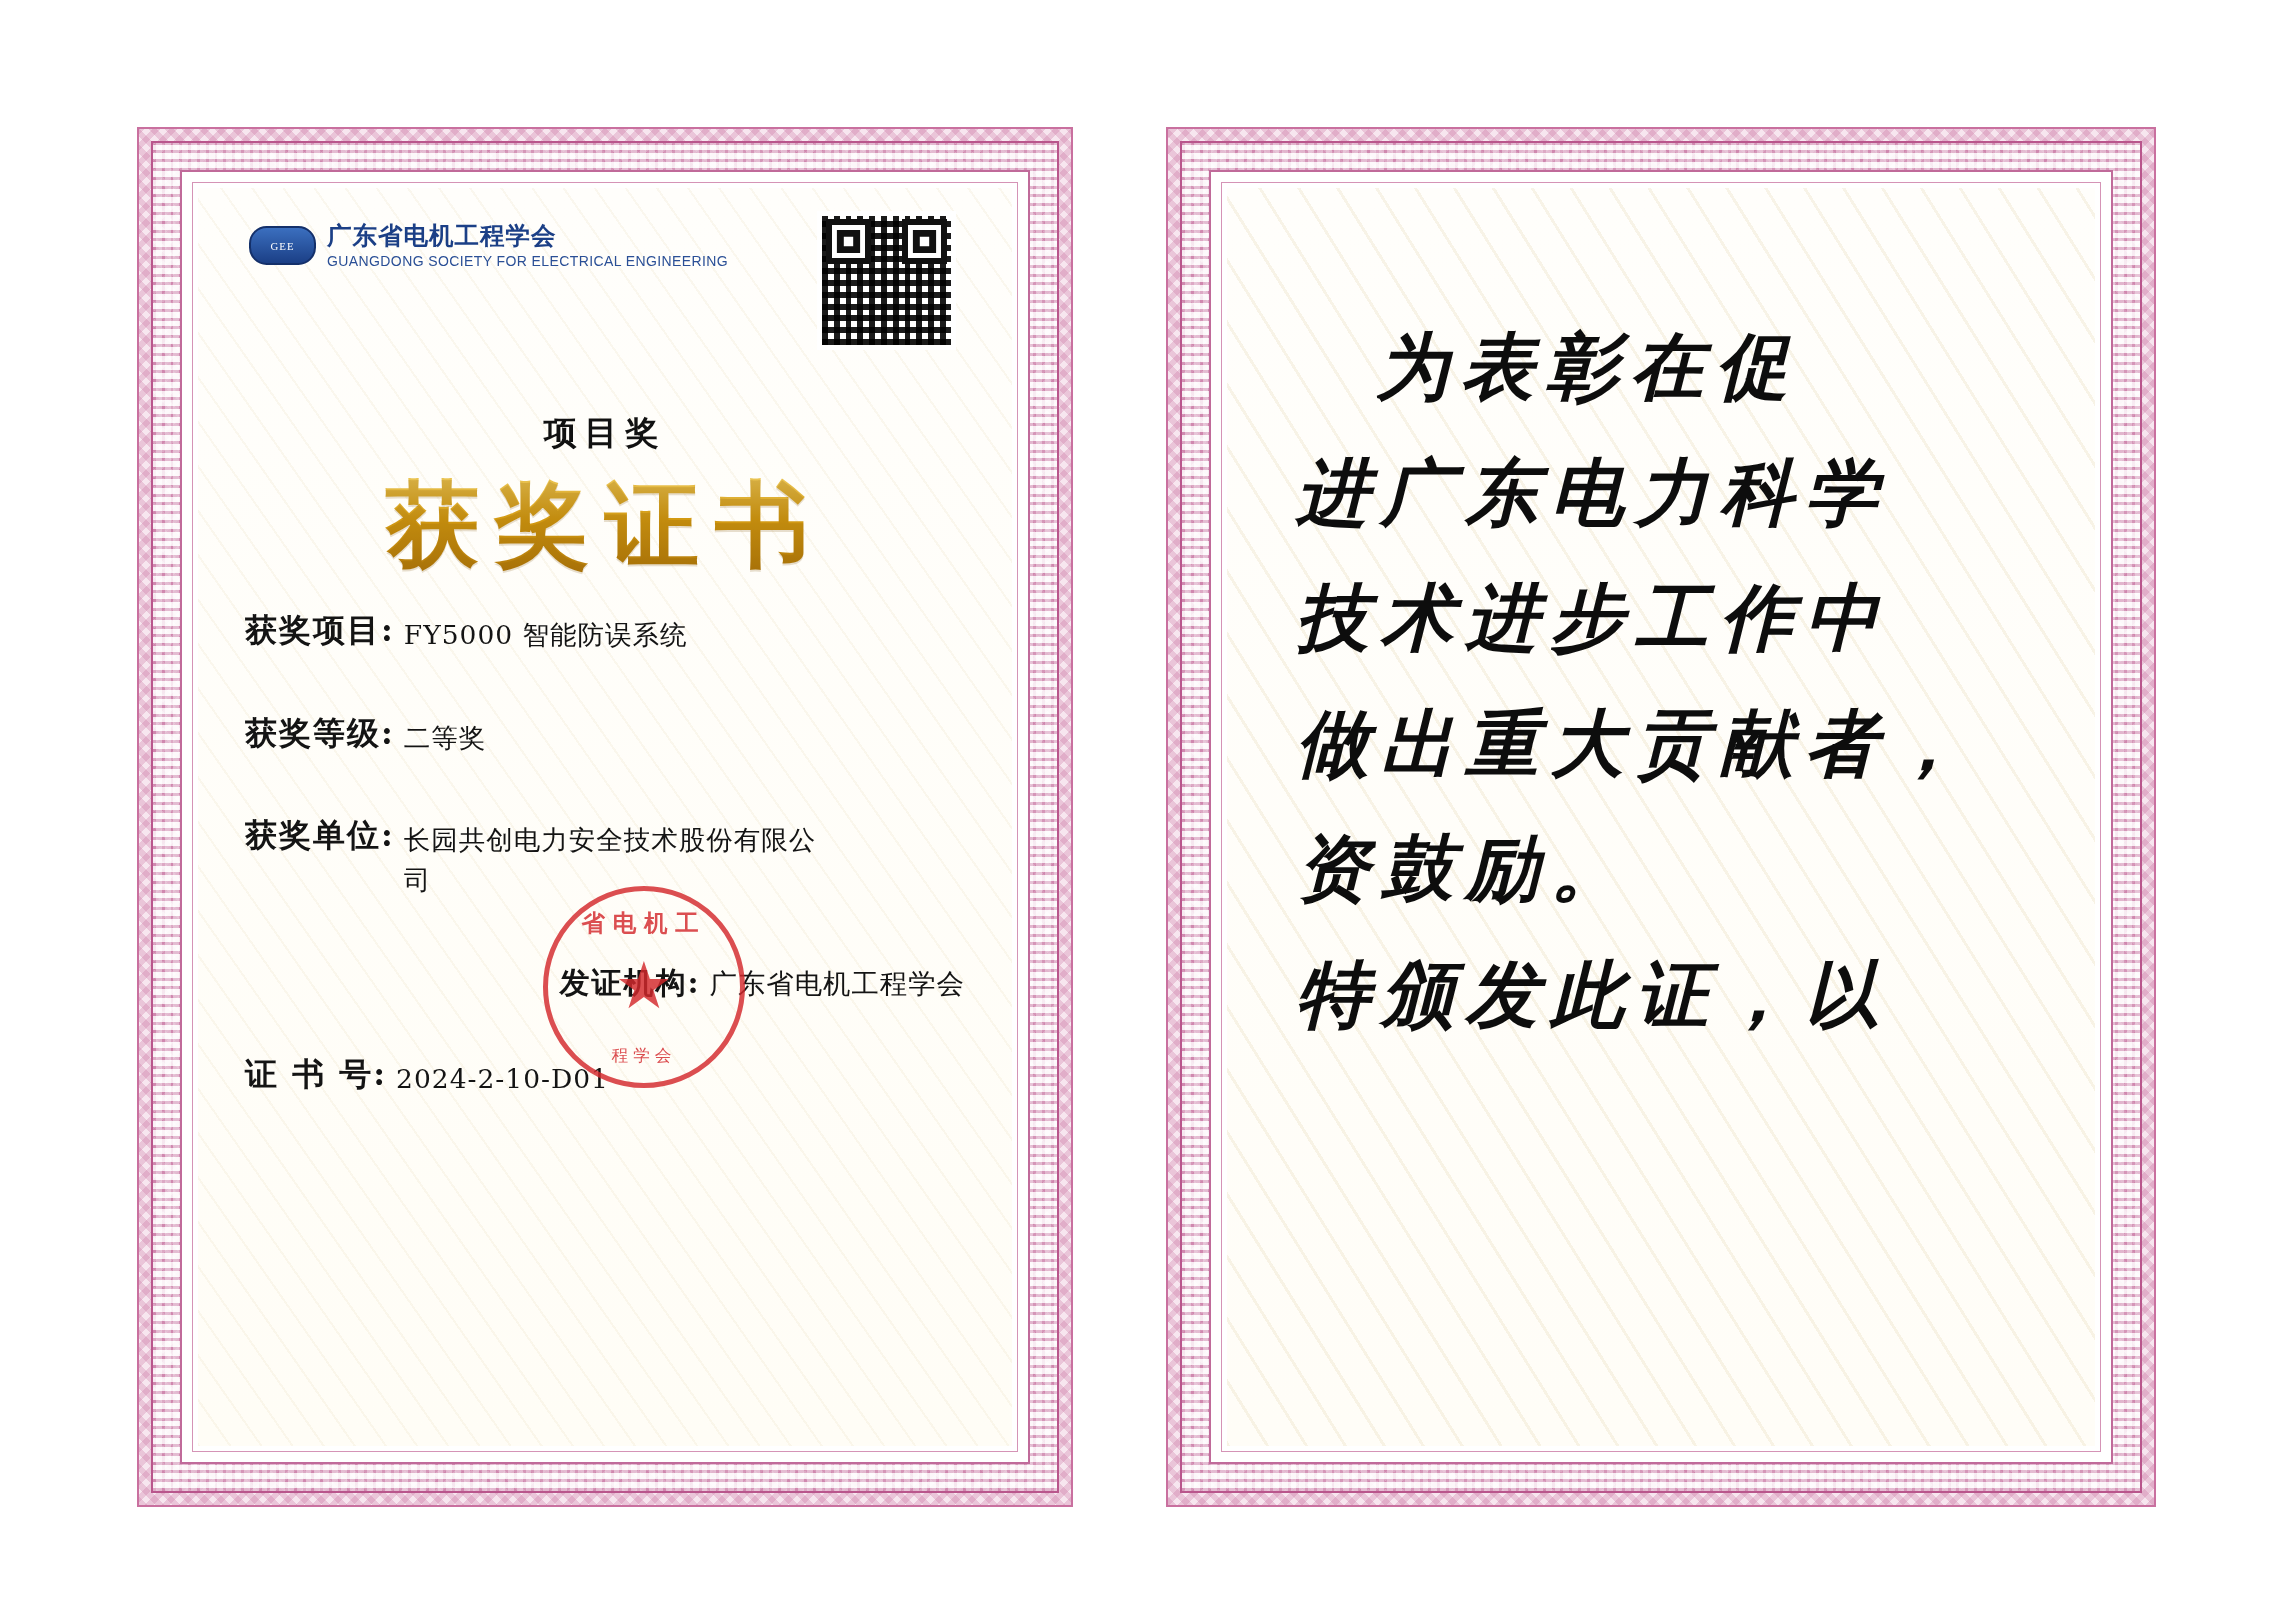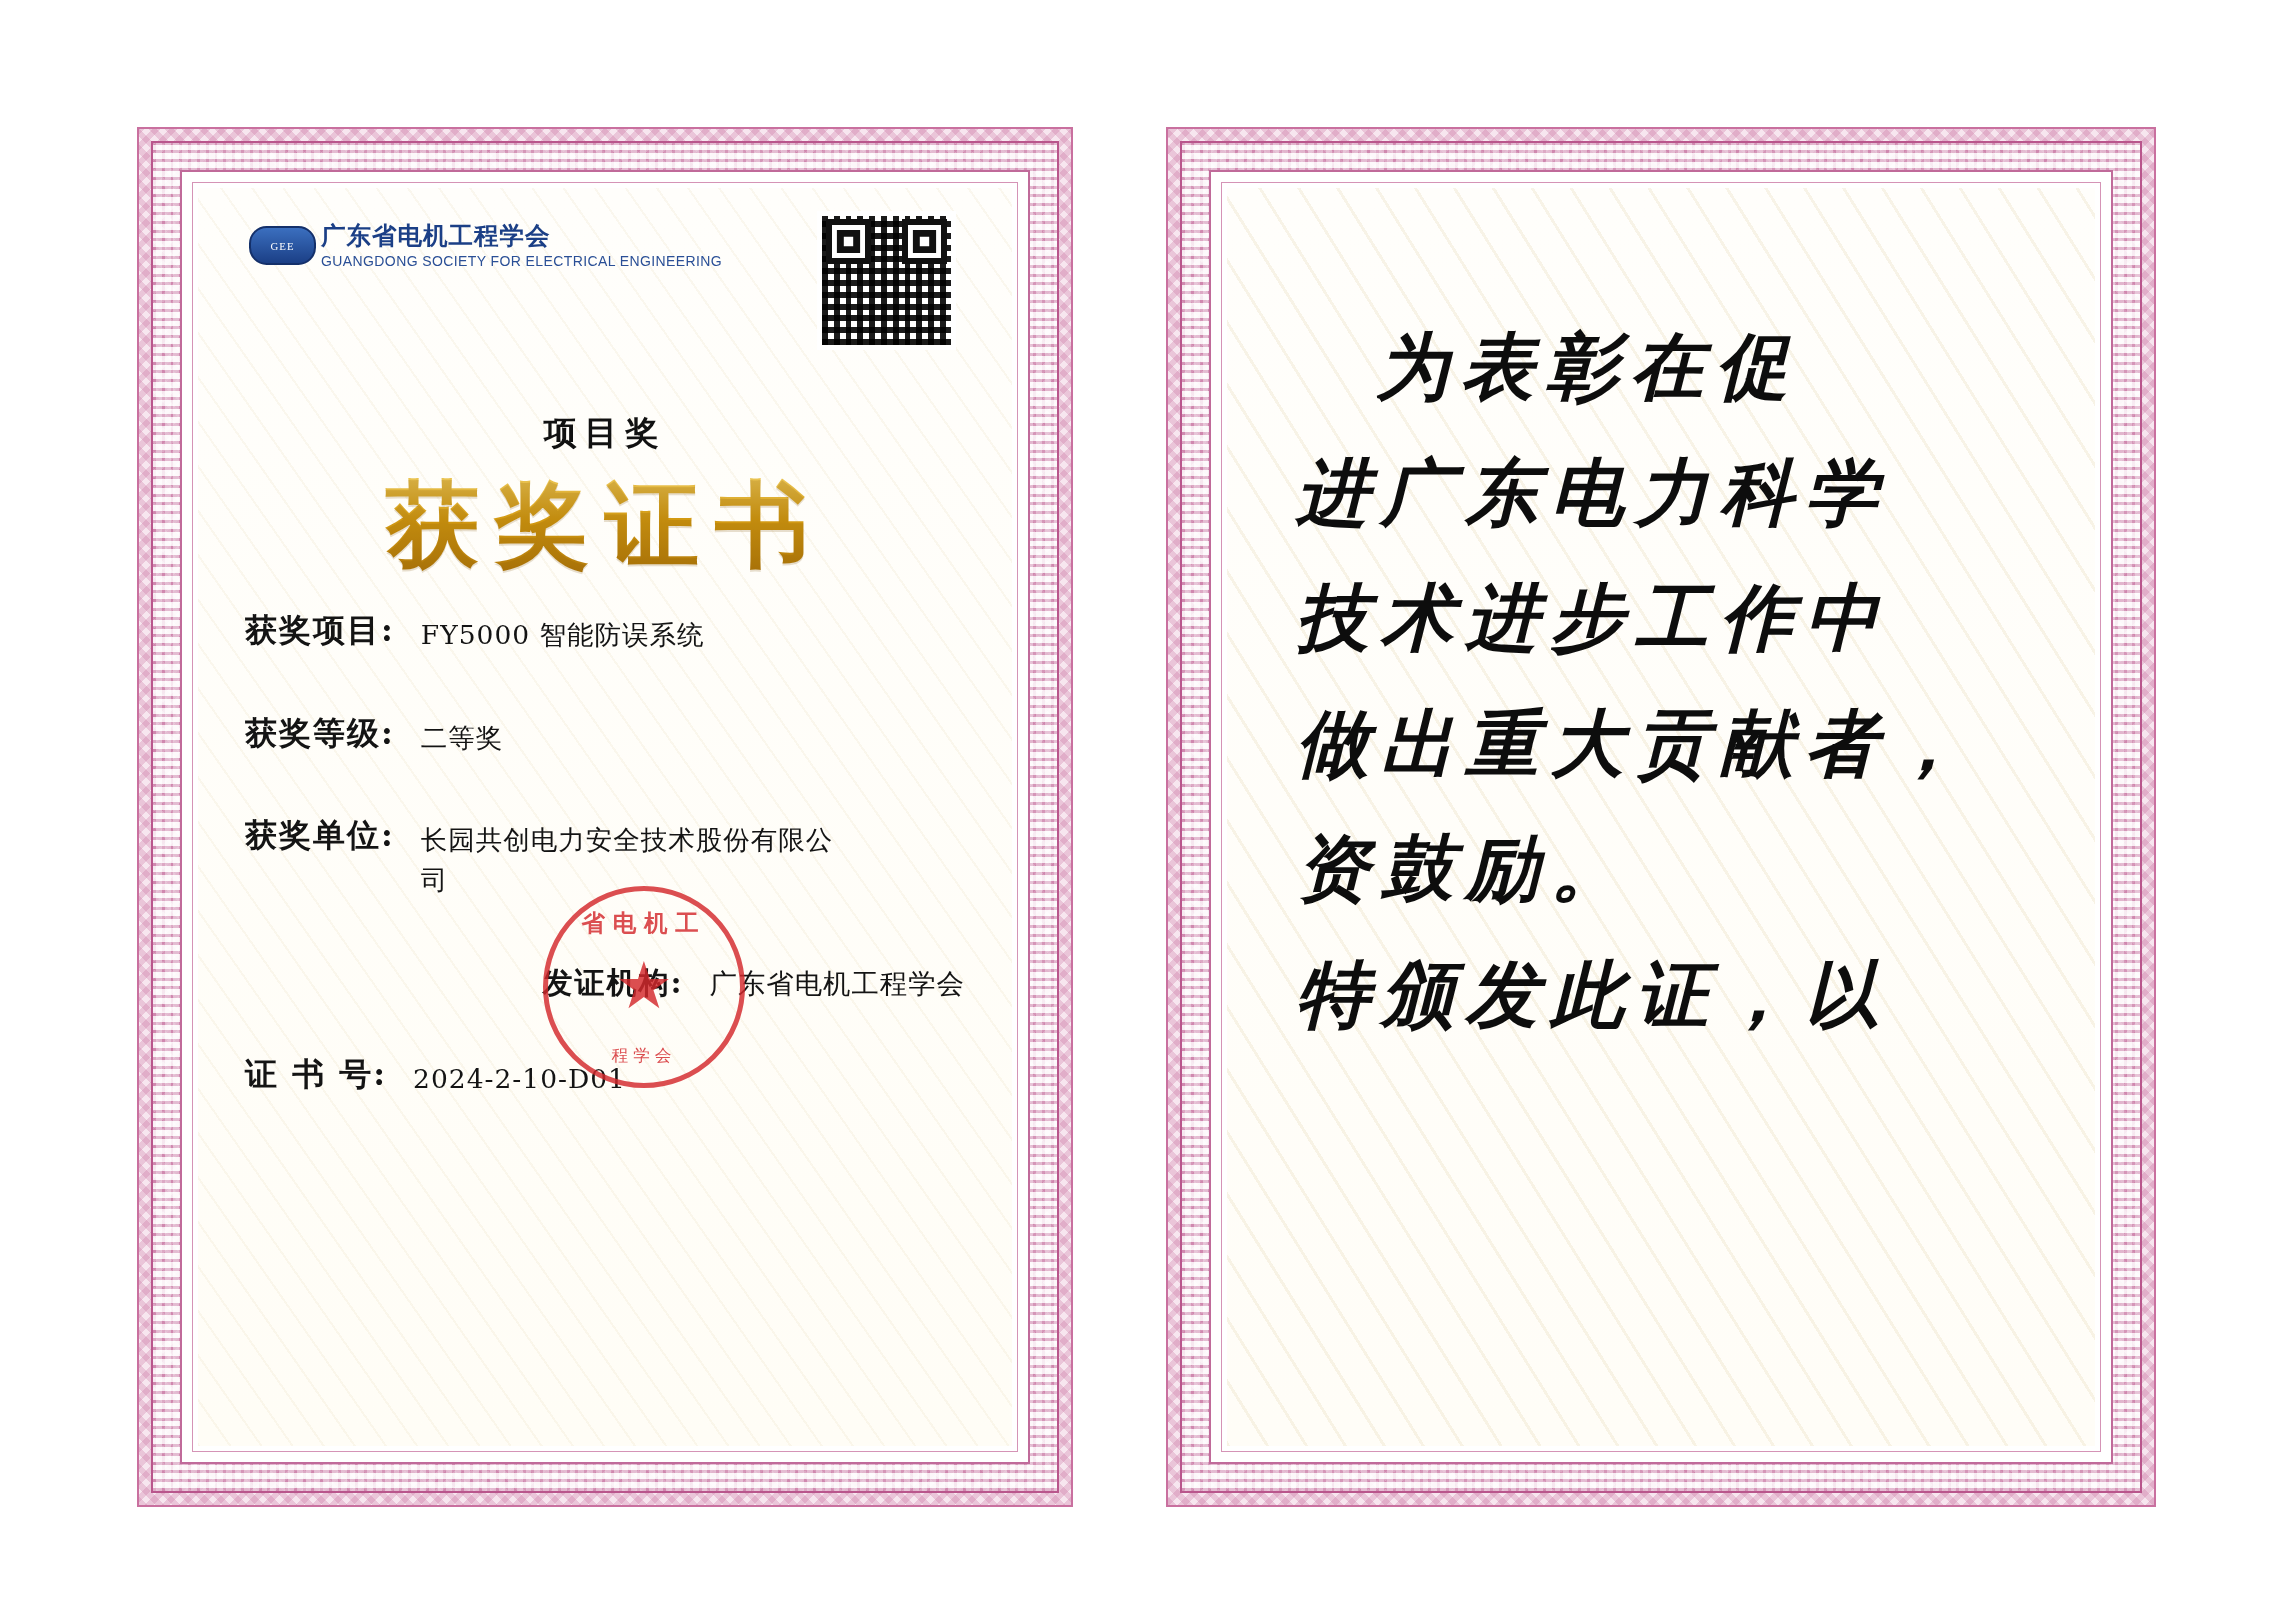--- a/index.html
+++ b/index.html
@@ -80,21 +80,21 @@
       linear-gradient(#fffefb, #fffdf7);
   }
 
   
   .logo-row {
     position: absolute;
     left: 51px;
     top: 35px;
     display: flex;
     align-items: center;
-    gap: 5px;
+    gap: 11px;
   }
   .logo-badge {
     width: 63px;
     height: 35px;
     border-radius: 17.6px;
     background: linear-gradient(#3b6fbf, #1b3f86);
     border: 2px solid #14306a;
     color: #ffffff;
     font-size: 10.8px;
     letter-spacing: 1px;
@@ -198,21 +198,21 @@
   }
   .field-label {
     font-size: 32px;
     font-weight: bold;
     letter-spacing: 2px;
     white-space: nowrap;
     flex: 0 0 auto;
   }
   .field-value {
     font-size: 26.5px;
-    margin-left: 26px;
+    margin-left: 9px;
     padding-top: 5.9px;
     line-height: 1.5;
     letter-spacing: 1px;
   }
   .field-row.unit .field-value { max-width: 421px; }
 
   .issuer-row {
     display: flex;
     justify-content: flex-end;
     padding-left: 137px;

